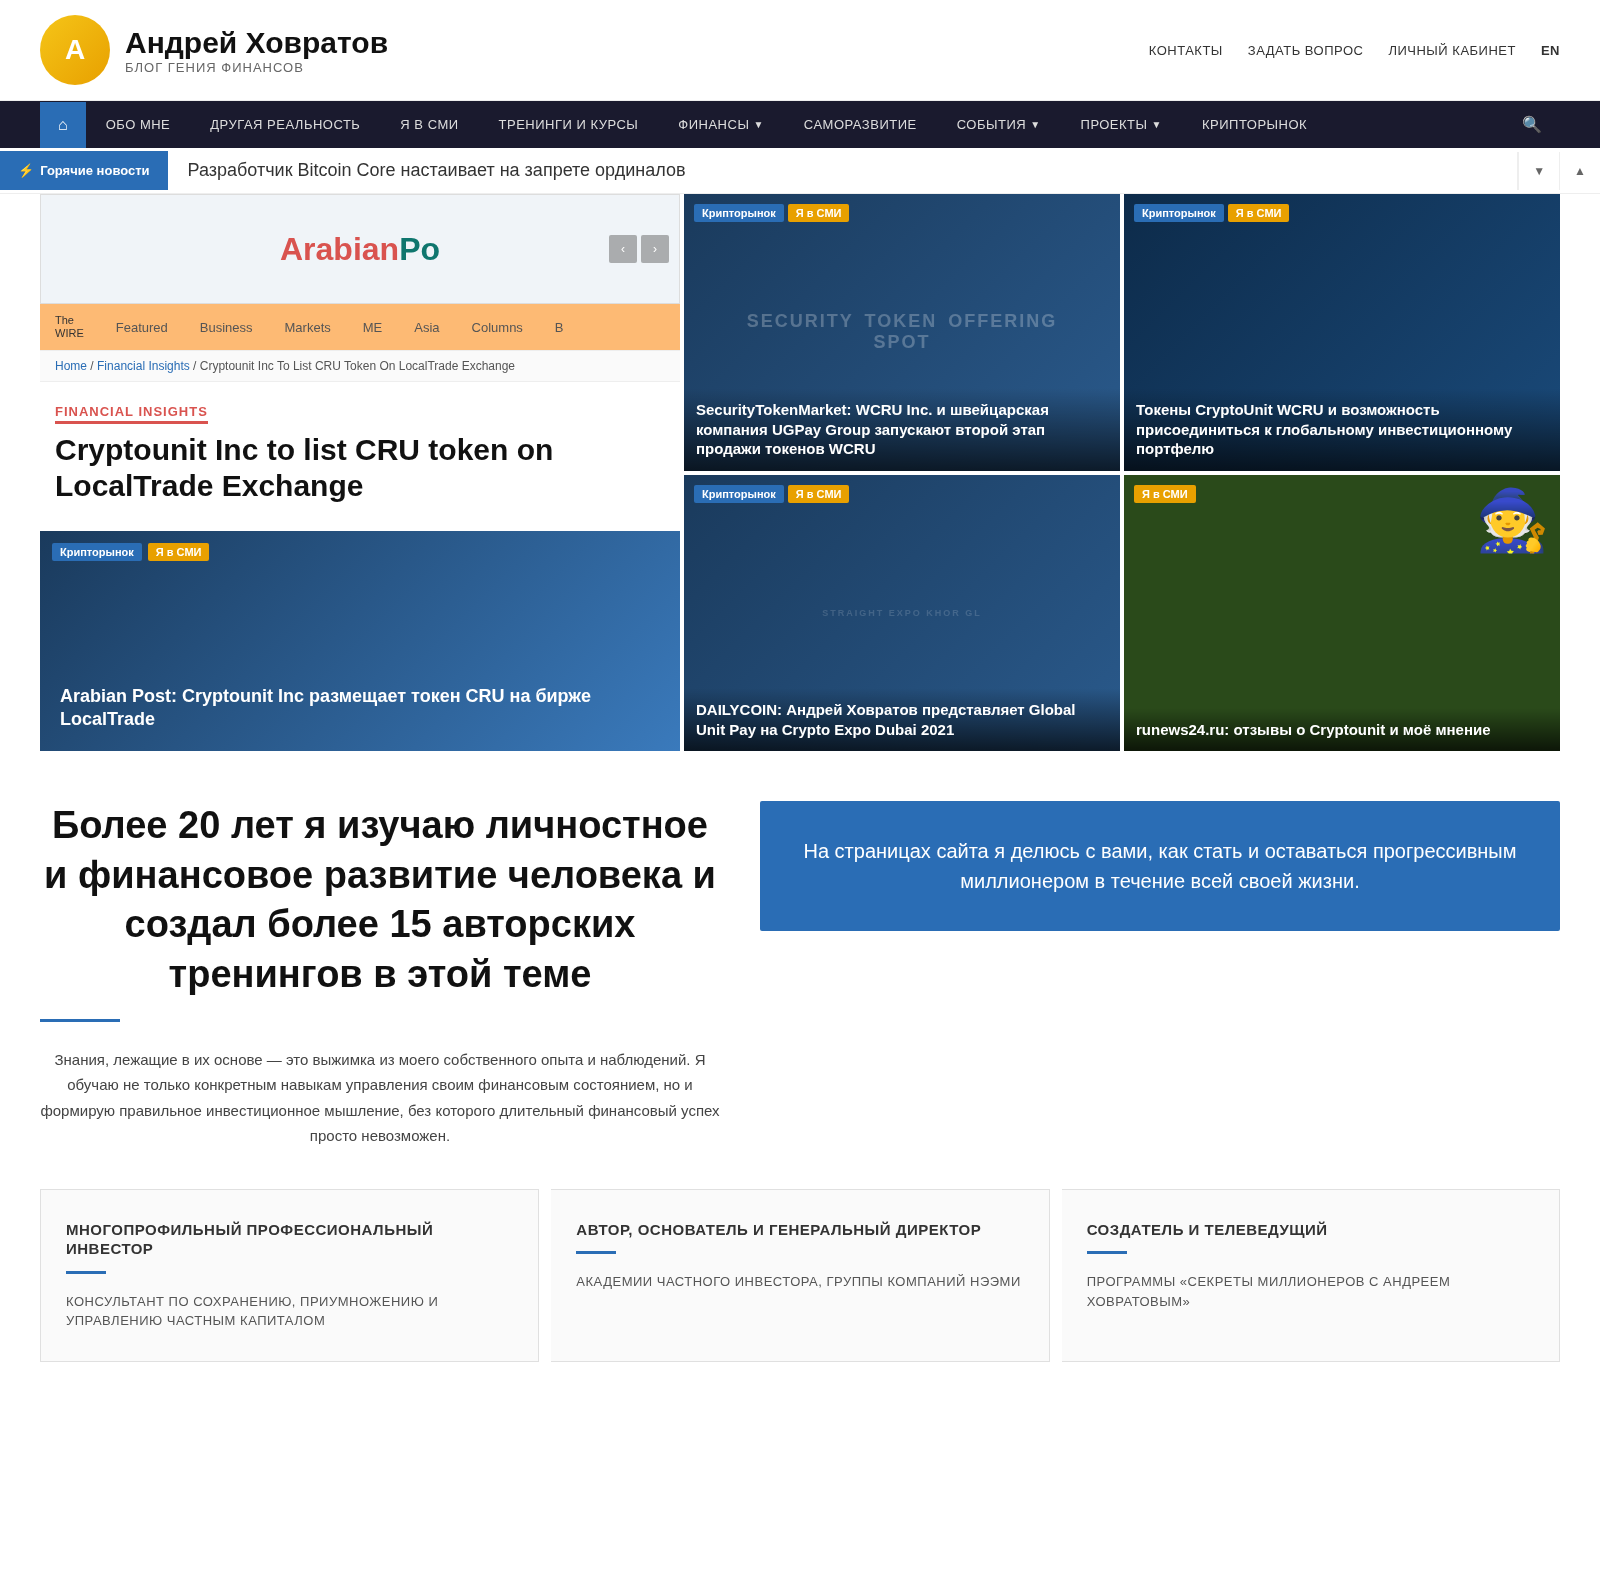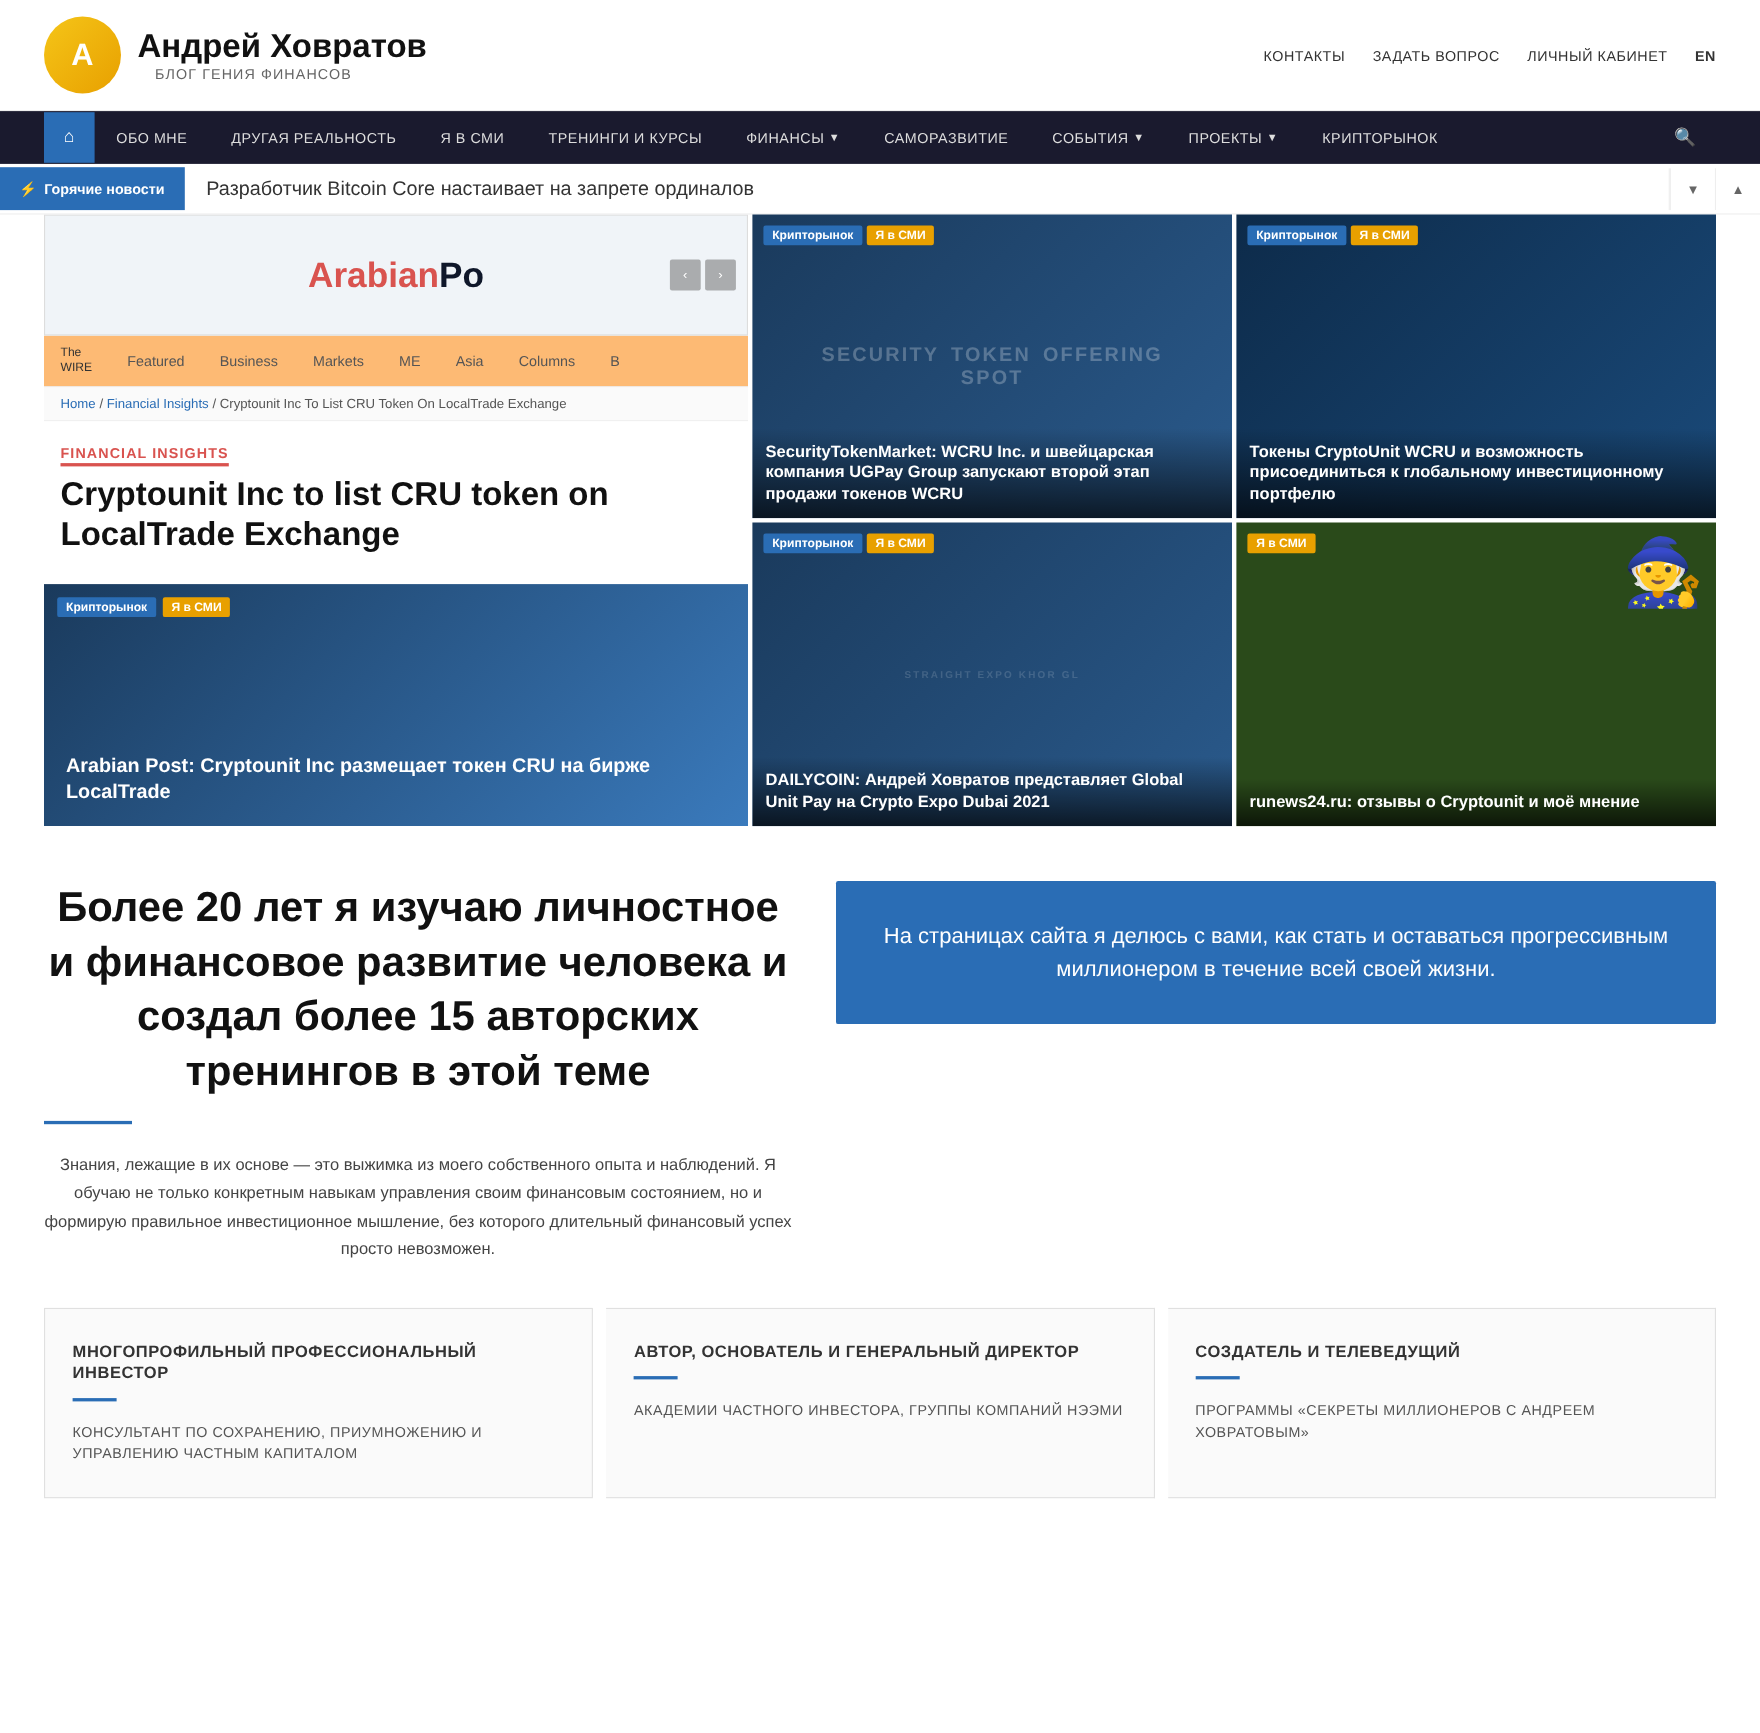--- a/index.html
+++ b/index.html
@@ -15,21 +15,21 @@
     }
     .logo-area { display: flex; align-items: center; gap: 15px; }
     .logo-circle {
       width: 70px; height: 70px;
       background: linear-gradient(135deg, #f5c518, #e8a000);
       border-radius: 50%;
       display: flex; align-items: center; justify-content: center;
       font-size: 28px; font-weight: bold; color: #fff;
     }
     .site-title h1 { font-size: 30px; font-weight: bold; color: #111; }
-    .site-title p { font-size: 13px; color: #666; letter-spacing: 1px; margin-left: 16px; }
+    .site-title p { font-size: 13px; color: #666; letter-spacing: 1px; }
     .top-nav { display: flex; align-items: center; gap: 25px; }
     .top-nav a { font-size: 13px; color: #333; text-decoration: none; letter-spacing: 0.5px; }
     .lang-btn { font-size: 13px; color: #333; font-weight: bold; }
 
     
     .main-nav {
       background: #1a1a2e;
       display: flex;
       align-items: center;
       padding: 0 40px;
@@ -116,21 +116,21 @@
       justify-content: center;
       height: 110px;
       border: 1px solid #ddd;
       position: relative;
     }
     .arabian-logo {
       font-size: 32px;
       font-weight: bold;
     }
     .arabian-logo .red { color: #d9534f; }
-    .arabian-logo .black { color: #0f172a; }
+    .arabian-logo .black { color: #0f766e; }
     .banner-nav {
       position: absolute;
       right: 10px;
       display: flex; gap: 4px;
     }
     .banner-nav-btn {
       width: 28px; height: 28px;
       background: rgba(100,100,100,0.5);
       color: #fff;
       display: flex; align-items: center; justify-content: center;

